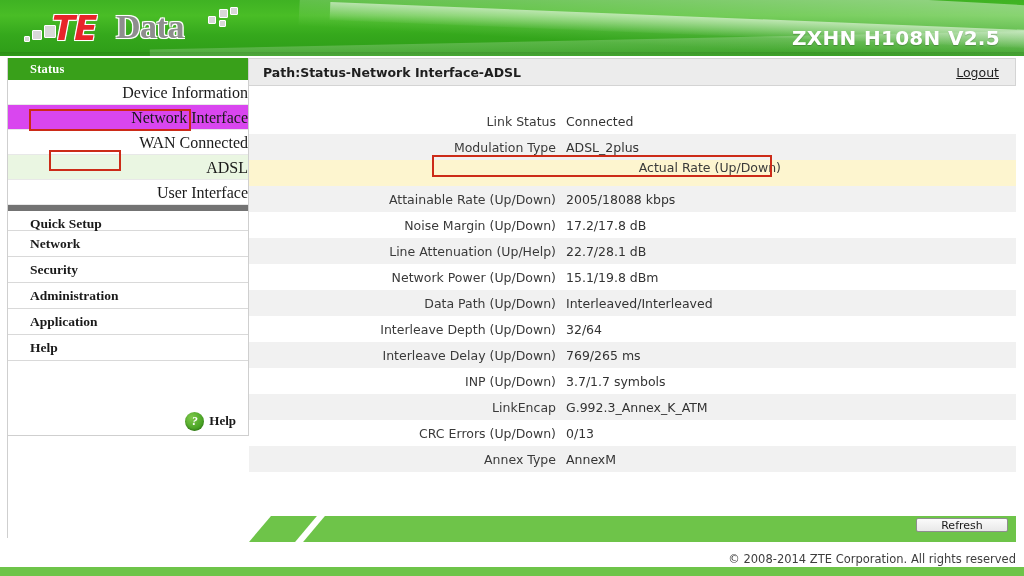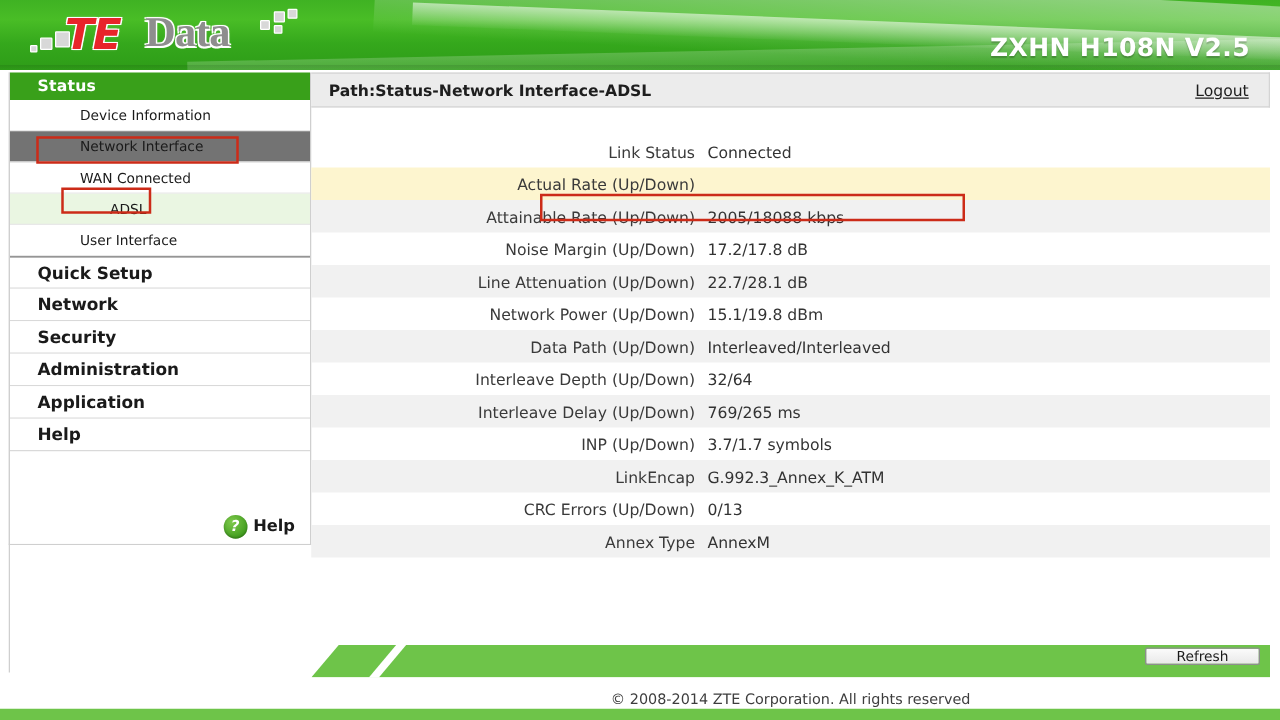--- a/index.html
+++ b/index.html
@@ -72,40 +72,40 @@
 
   .model {
     position: absolute; right: 24px; top: 26px;
     font-size: 20px; font-weight: bold; color: #ffffff;
     letter-spacing: .3px; text-shadow: 0 1px 1px rgba(0,0,0,.22);
   }
 
   
   .sidebar {
     position: absolute; left: 7px; top: 58px; width: 242px;
-    background: #fff; border: 1px solid #cfcfcf; border-top: none;
+    background: #fff; border: 1px solid #cfcfcf; border-top: none; font-family: Liberation Serif, serif;
   }
   .nav-header {
     height: 22px; line-height: 22px; background: #39a01a;
     color: #fff; font-weight: bold; font-size: 12.5px; padding-left: 22px;
     letter-spacing: .2px;
   }
   .nav-item {
     position: relative; height: 25px; line-height: 25px;
     font-size: 13px; color: #1a1a1a; padding-left: 34px;
     border-bottom: 1px solid #e8e8e8; background: #fff;
   }
-  .nav-item.sub { padding-left: 56px; font-size: 11px; }
-  .nav-item.sel-strong { background: #737373; }
+  .nav-item.sub { padding-left: 56px; font-size: 16px; text-align: right; }
+  .nav-item.sel-strong { background: #d946ef; }
   .nav-item.sel-light  { background: #eaf6e2; }
   .nav-item.top {
     font-weight: bold; font-size: 13.5px; height: 26px; line-height: 26px;
     padding-left: 22px; border-bottom: 1px solid #d9d9d9;
   }
-  .nav-item.top.first { border-top: 1px solid #737373; }
+  .nav-item.top.first { border-top: 6px solid #737373; }
   .nav-spacer { height: 46px; background: #fff; }
   .help-row {
     height: 28px; display: flex; align-items: center; justify-content: flex-end;
     padding-right: 12px; gap: 5px; background: #fff;
   }
   .help-circle {
     width: 19px; height: 19px; border-radius: 50%;
     background: radial-gradient(circle at 35% 30%, #7ec94b, #3f9c1d 75%);
     color: #fff; font-size: 12px; font-weight: bold; font-style: italic;
     display: flex; align-items: center; justify-content: center;
@@ -130,21 +130,21 @@
   .pathbar .logout {
     font-size: 12.5px; color: #1e1e1e; text-decoration: underline; cursor: pointer;
   }
 
   .table { margin-top: 22px; width: 100%; }
   .row {
     display: flex; align-items: center; height: 26px;
     font-size: 12.5px; color: #333;
   }
   .row.odd { background: #f1f1f1; }
-  .row.highlight { background: #fdf5cf; }
+  .row.highlight { background: #fdf5cf; flex-direction: column; }
   .row .k {
     width: 317px; text-align: right; padding-right: 10px;
     color: #3a3a3a; white-space: nowrap;
   }
   .row .v { flex: 1; text-align: left; color: #333; white-space: nowrap; }
 
   
   .footer-band {
     position: absolute; left: 249px; top: 513px; width: 767px; height: 31px;
   }
@@ -159,21 +159,21 @@
   }
   .refresh-btn {
     position: absolute; right: 8px; top: 5px; width: 92px; height: 14px;
     background: linear-gradient(180deg, #fbfbfb, #e9e9e9);
     border: 1px solid #8e8e8e; border-radius: 2px;
     font-size: 11px; color: #1a1a1a; font-family: inherit;
     display: flex; align-items: center; justify-content: center; cursor: pointer;
   }
   .copyright {
     position: absolute; left: 249px; top: 552px; width: 767px;
-    text-align: center; font-size: 11.5px; color: #3d3d3d;
+    text-align: right; font-size: 11.5px; color: #3d3d3d;
   }
   .bottom-bar {
     position: absolute; left: 0; bottom: 0; width: 1024px; height: 9px;
     background: #6ec449;
   }
   .frame-left {
     position: absolute; left: 7px; top: 58px; width: 1px; height: 480px;
     background: #cfcfcf;
   }
 </style>
@@ -236,33 +236,37 @@
     <div class="pathbar">
       <span class="path-text">Path:Status-Network Interface-ADSL</span>
       <span class="logout">Logout</span>
     </div>
 
     <div class="table" id="status-table">
         <div class="row">
           <span class="k">Link Status</span>
           <span class="v">Connected</span>
         </div>
+        <div class="row odd">
+          <span class="k">Modulation Type</span>
+          <span class="v">ADSL_2plus</span>
+        </div>
         <div class="row highlight">
           <span class="k">Actual Rate (Up/Down)</span>
         </div>
         <div class="row odd">
           <span class="k">Attainable Rate (Up/Down)</span>
           <span class="v">2005/18088 kbps</span>
         </div>
         <div class="row">
           <span class="k">Noise Margin (Up/Down)</span>
           <span class="v">17.2/17.8 dB</span>
         </div>
         <div class="row odd">
-          <span class="k">Line Attenuation (Up/Down)</span>
+          <span class="k">Line Attenuation (Up/Help)</span>
           <span class="v">22.7/28.1 dB</span>
         </div>
         <div class="row">
           <span class="k">Network Power (Up/Down)</span>
           <span class="v">15.1/19.8 dBm</span>
         </div>
         <div class="row odd">
           <span class="k">Data Path (Up/Down)</span>
           <span class="v">Interleaved/Interleaved</span>
         </div>

